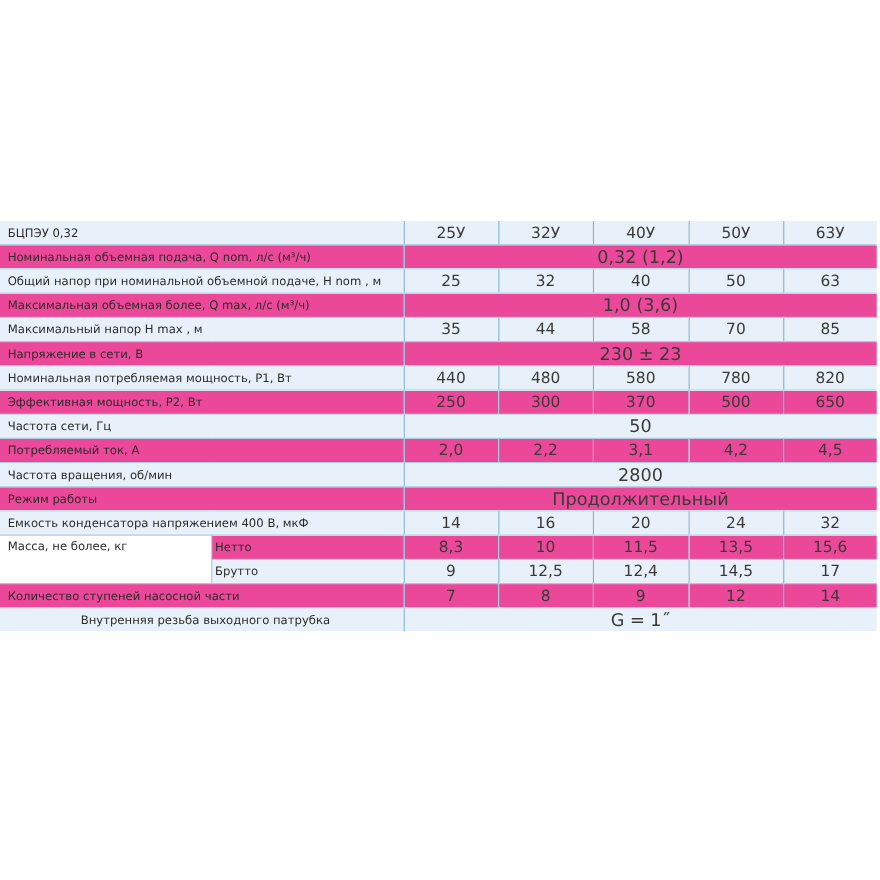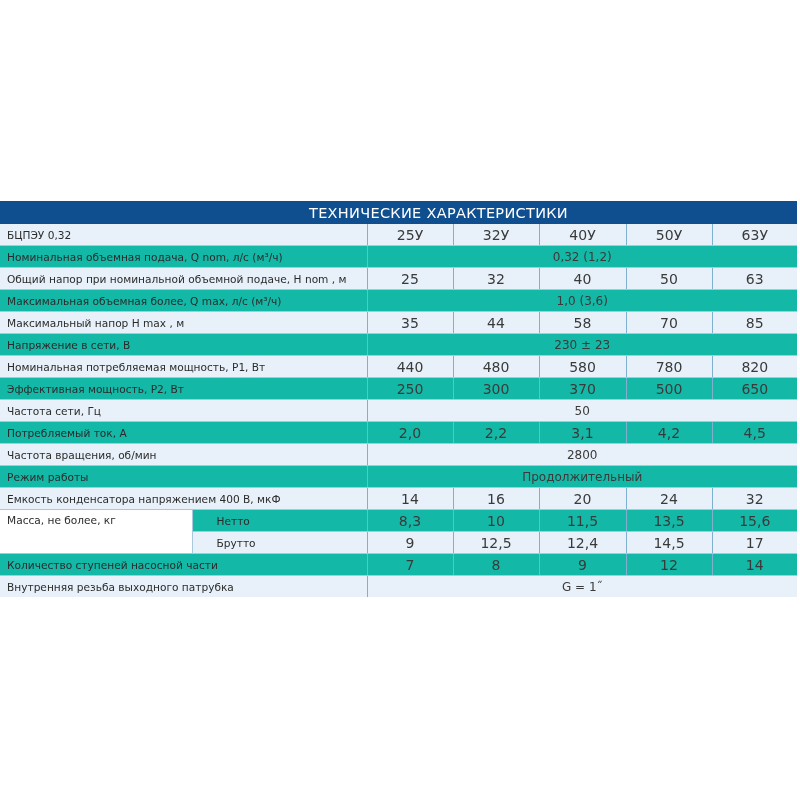--- a/index.html
+++ b/index.html
@@ -18,33 +18,32 @@
   }
   table {
     border-collapse: collapse; width: 797px; table-layout: fixed;
     font-size: 10.6px; color: #2b2b2b;
   }
   td {
     height: 21px; padding: 0; border-bottom: 1px solid #a9c8dd;
     white-space: nowrap; overflow: hidden;
   }
   td.lbl { padding-left: 7px; }
-  td.sub { padding-left: 24px; border-left: 1px solid #a9c8dd; }
+  td.sub { padding-left: 3px; border-left: 1px solid #a9c8dd; }
   td.v { text-align: center; border-left: 1px solid #7fb0cf; color: #3a3a3a; font-size: 14px; }
-  td.span { text-align: center; border-left: 1px solid #7fb0cf; color: #3a3a3a; font-size: 12px; }
+  td.span { text-align: center; border-left: 1px solid #7fb0cf; color: #3a3a3a; font-size: 16px; }
   tr.alt td { background: #e8f1f9; }
-  tr.wht td { background: #14b8a6; }
+  tr.wht td { background: #ec4899; }
   td.mass-lbl { vertical-align: top; padding-top: 4px; background: #ffffff !important; }
-  tr.last td { border-bottom: none; }
+  tr.last td { border-bottom: none; text-align: center; }
 </style>
 </head>
 <body>
 
 <div class="spec">
-  <div class="title-bar">ТЕХНИЧЕСКИЕ ХАРАКТЕРИСТИКИ</div>
   <table>
     <colgroup>
       <col style="width:192px">
         <col style="width:175px">
       <col style="width:86px">
         <col style="width:86px">
         <col style="width:87px">
         <col style="width:86px">
         <col style="width:85px">
     </colgroup>

